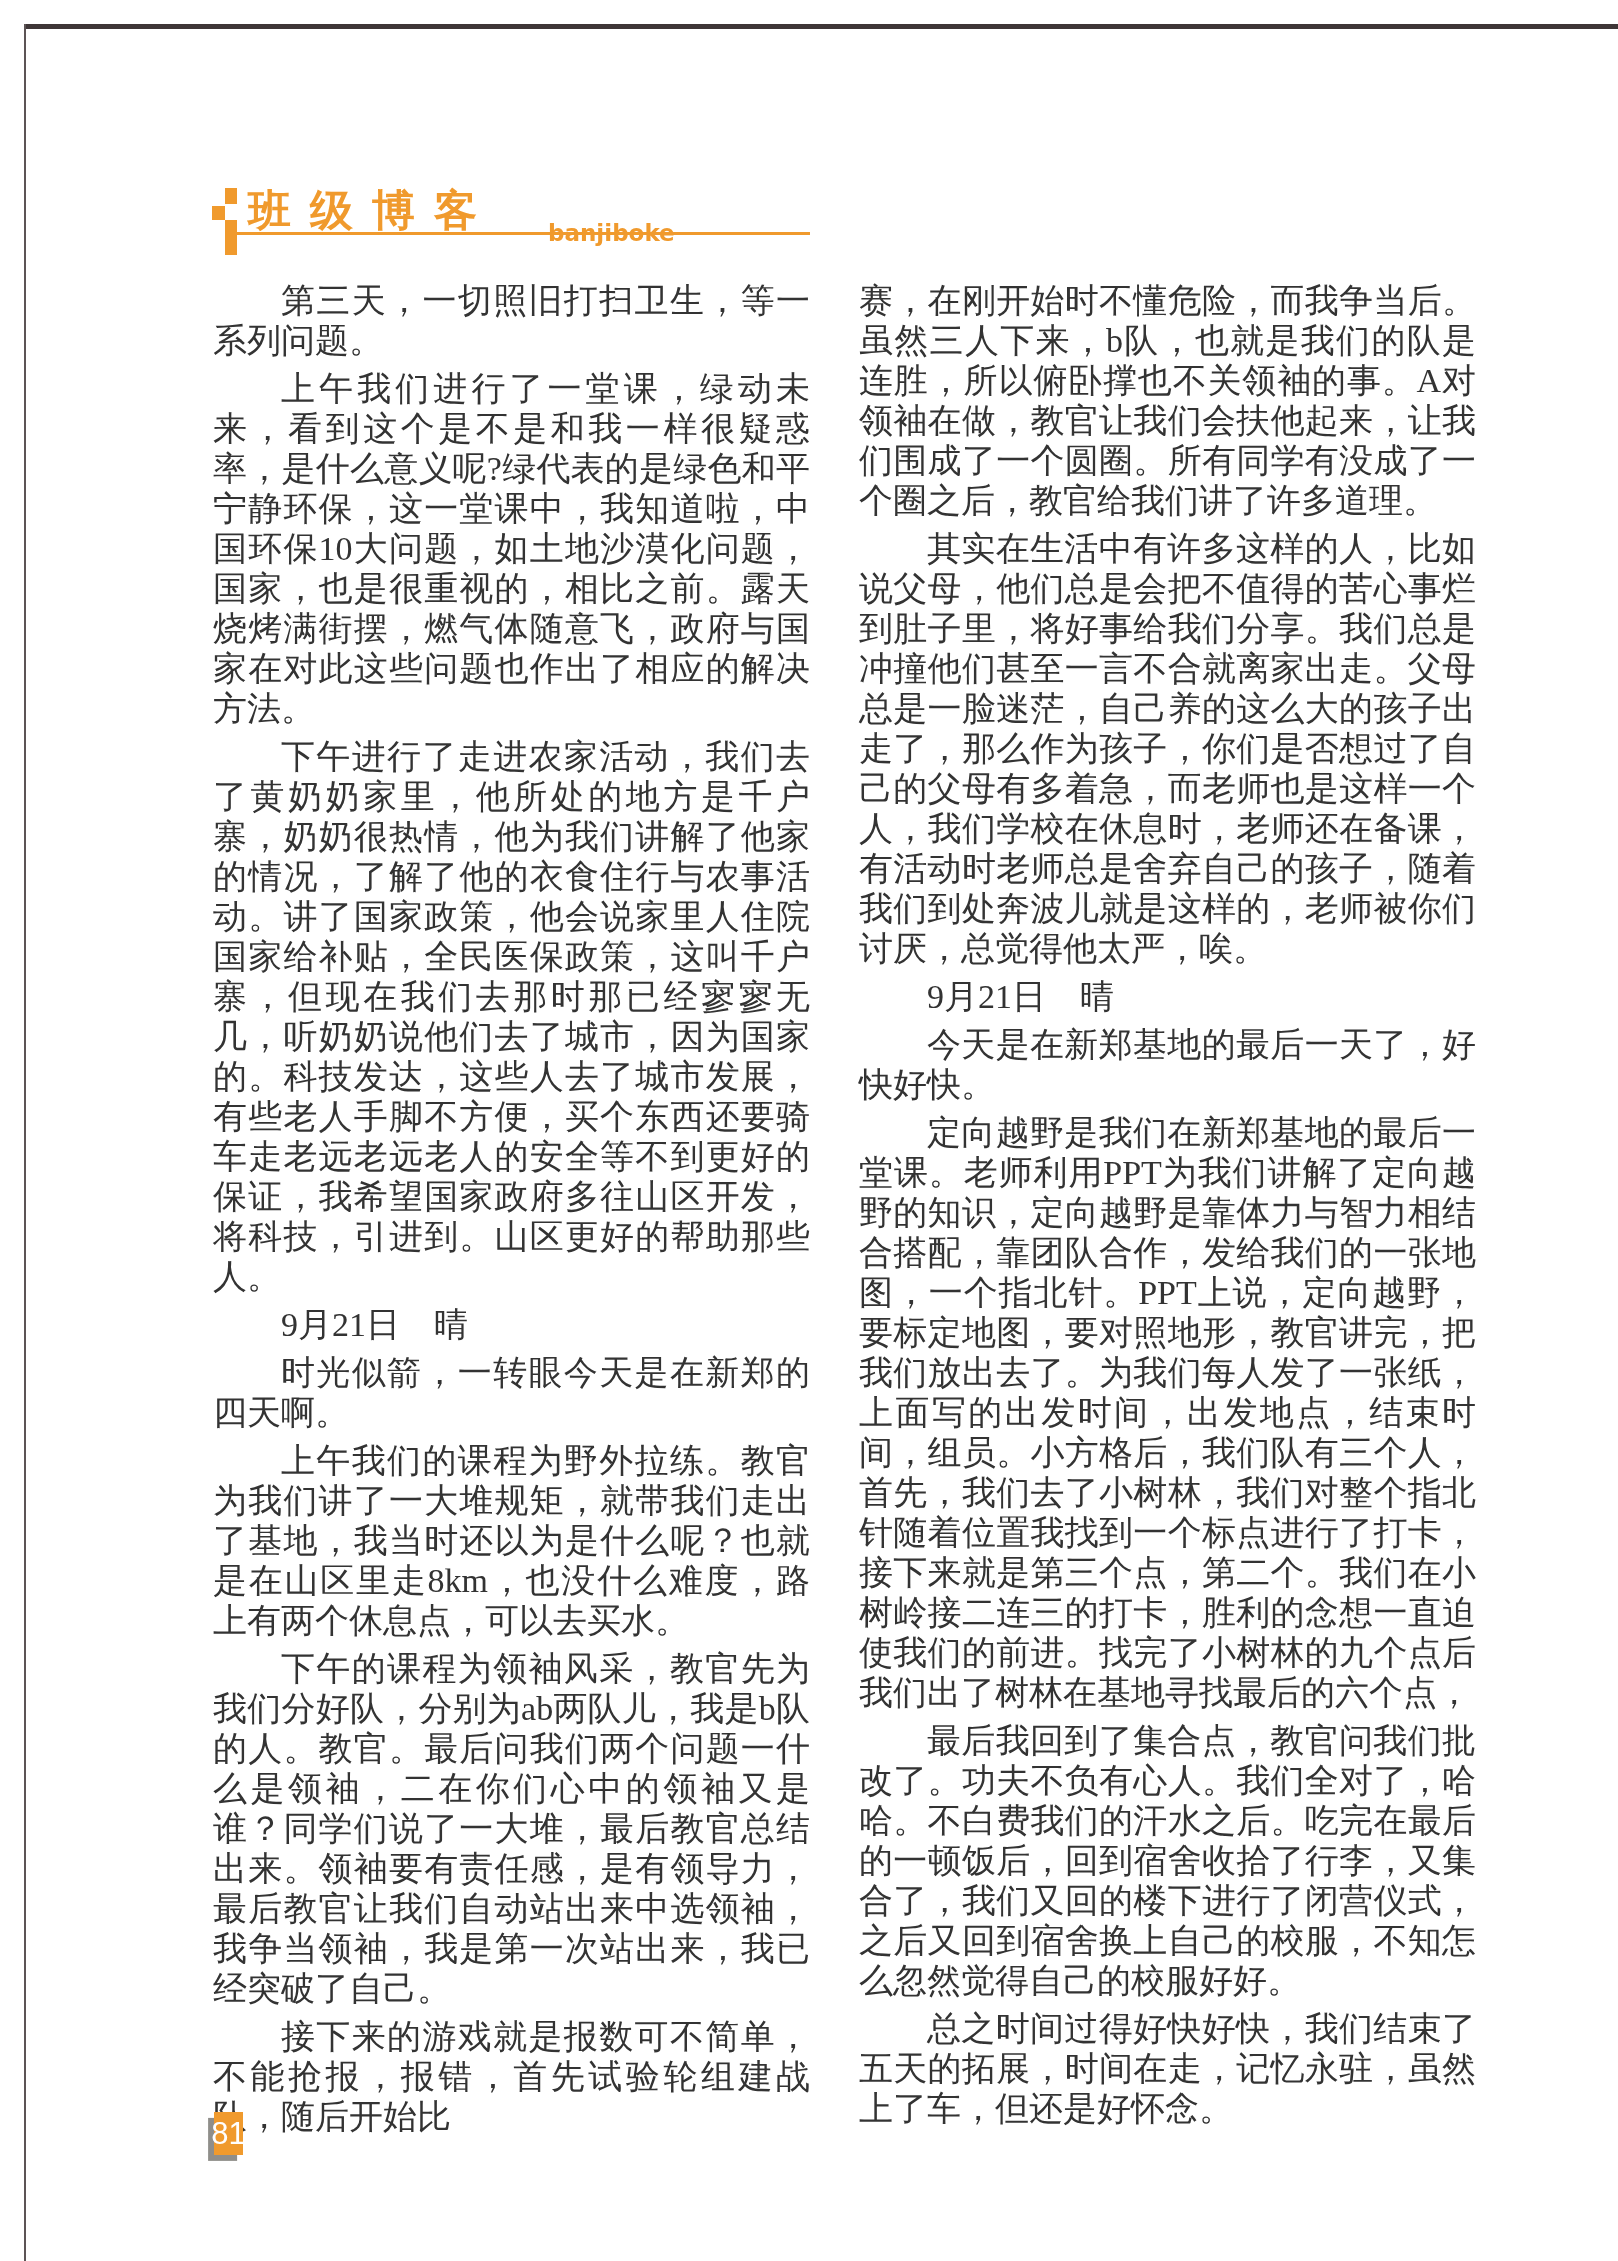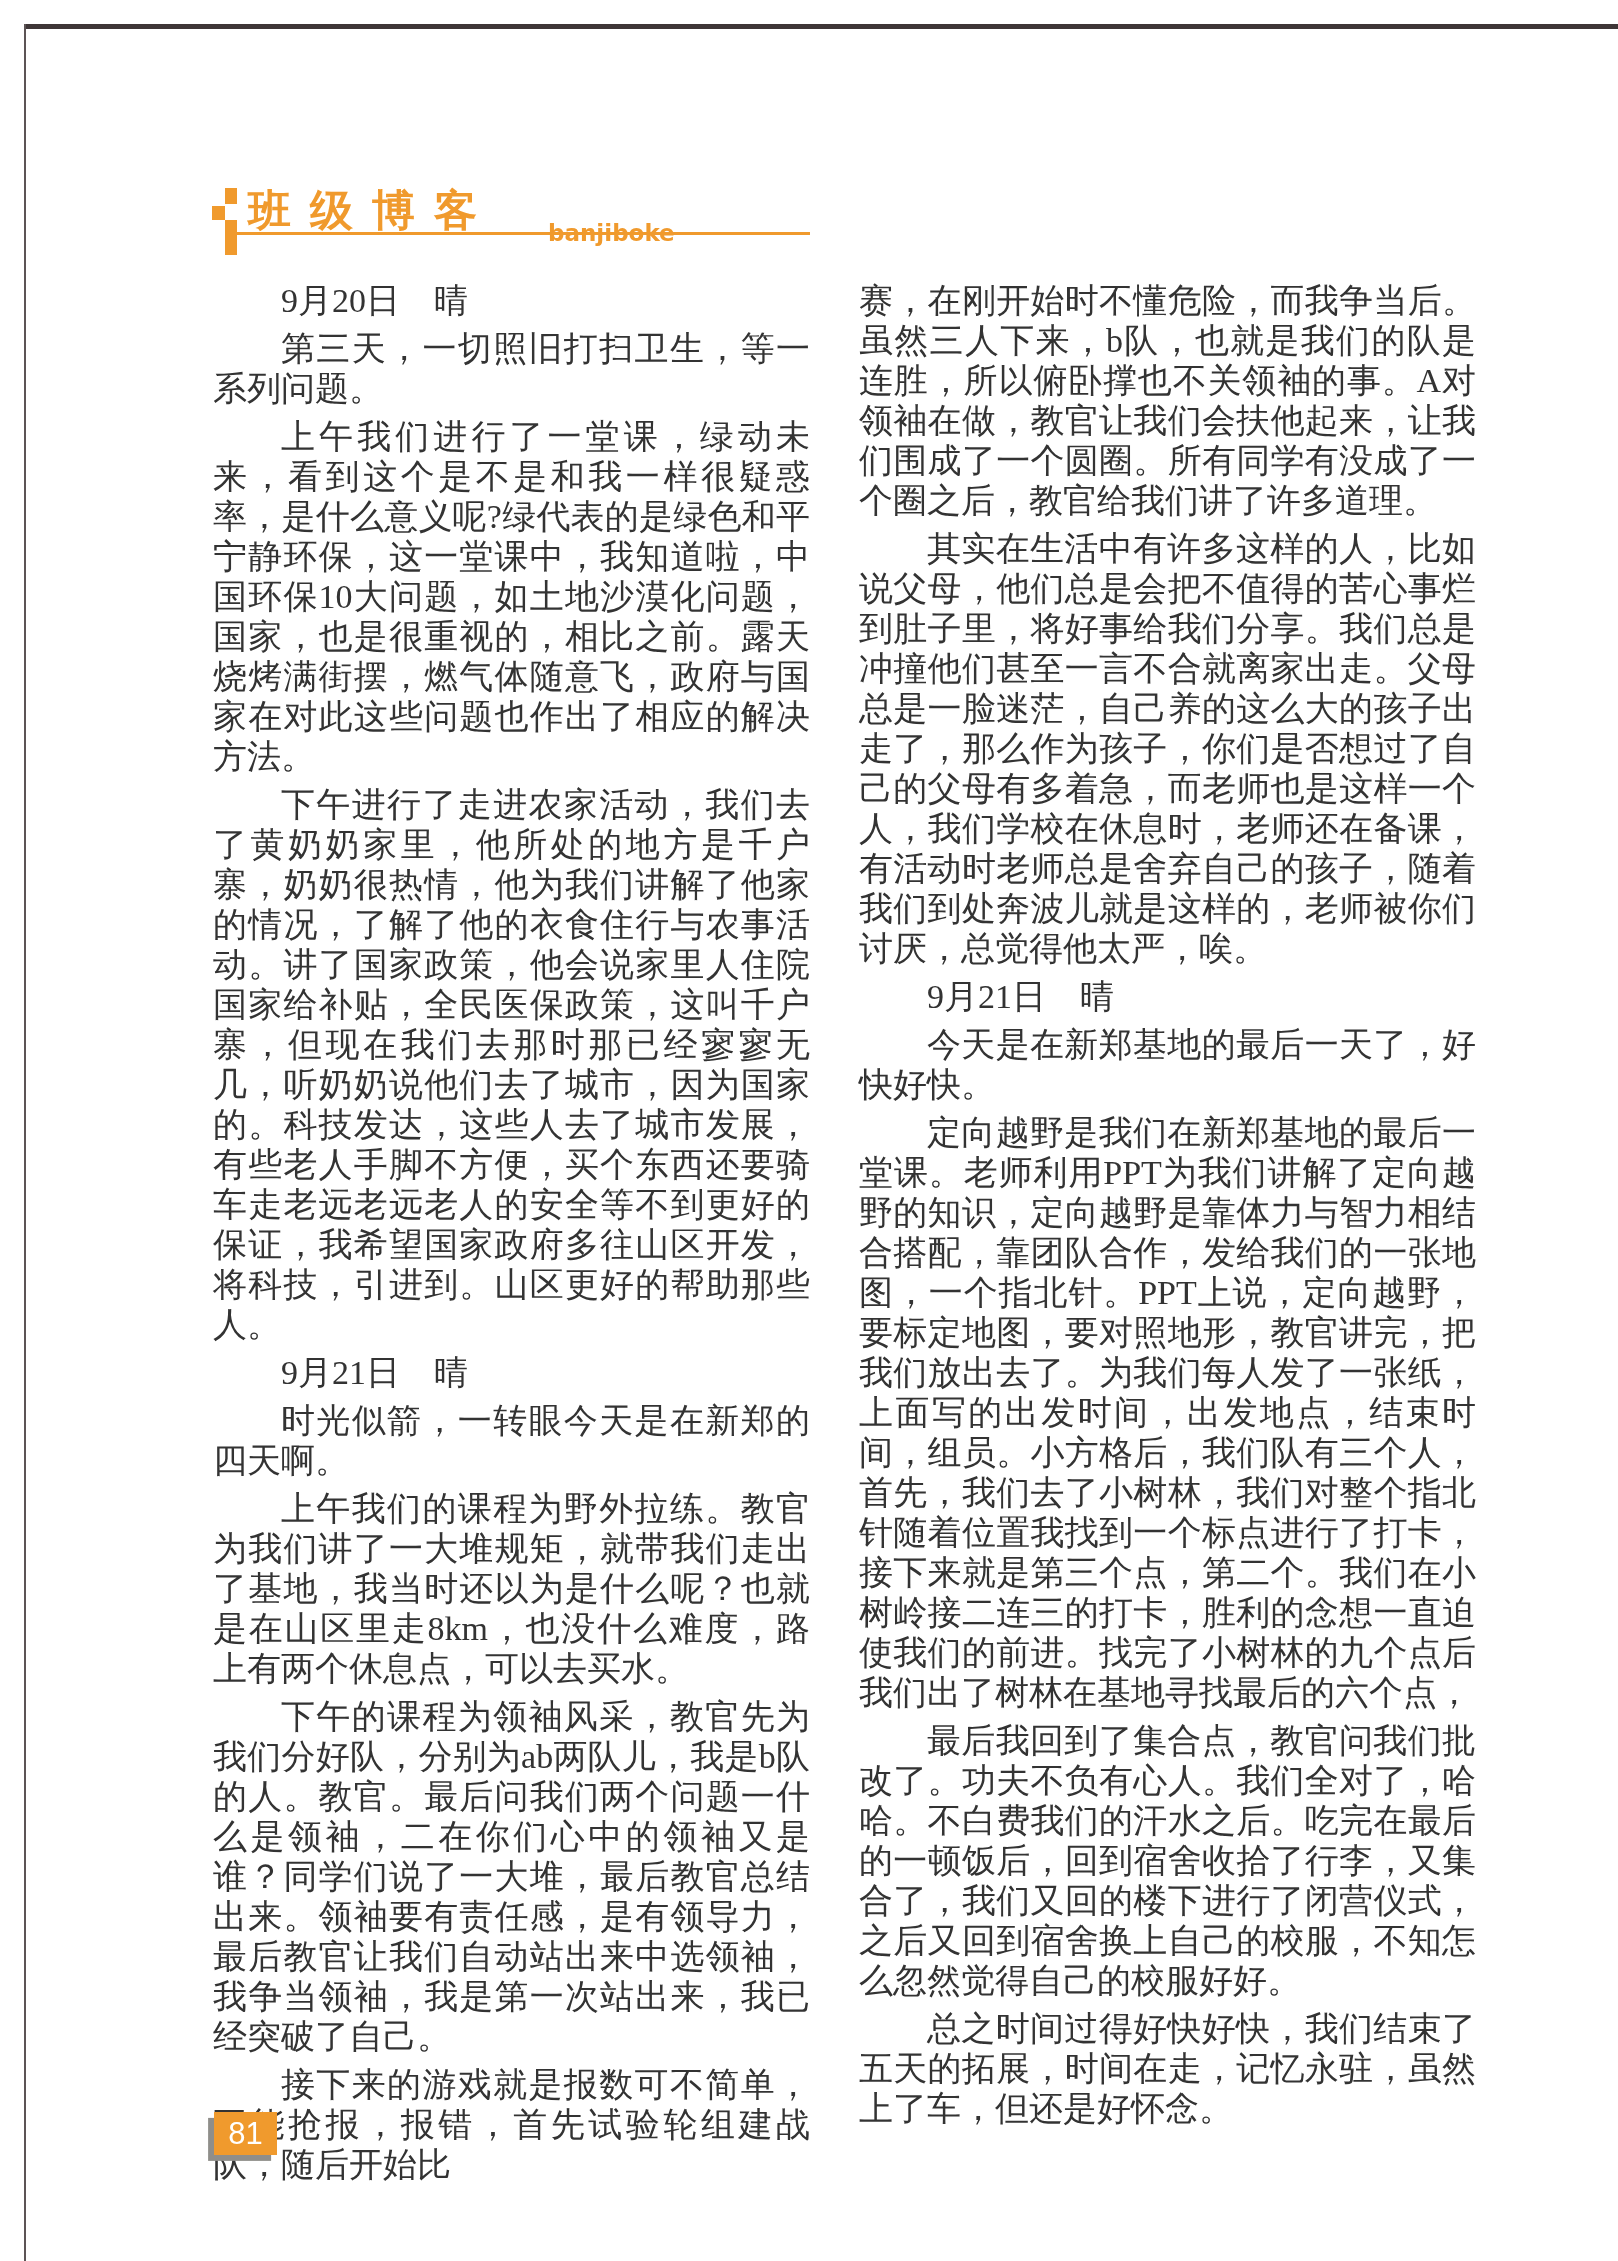--- a/index.html
+++ b/index.html
@@ -66,21 +66,21 @@
     font-size: 34px; line-height: 40px;
     text-align: justify; text-justify: inter-character;
     word-break: break-all;
     color: var(--text);
   }
   .para.indent { text-indent: 2em; }
   .para.date   { text-indent: 2em; text-align: left; }
   
   .page-number {
     position: absolute; left: 190px; top: 2088px;
-    width: 63px; height: 43px;
+    width: 29px; height: 43px;
     background: var(--accent);
     color: #ffffff;
     font-family: "Liberation Sans", sans-serif;
     font-size: 31px;
     display: flex; align-items: center; justify-content: center;
     box-shadow: -5.9px 5.9px 0 0 var(--shadow);
   }
 </style>
 </head>
 <body>
@@ -96,21 +96,20 @@
   <div class="sq sq4"></div>
 </div>
 
 <div class="header-title">班级博客</div>
 
 <div class="header-subtitle">banjiboke</div>
 
 <div class="header-underline"></div>
 
 <div class="column column-left">
-    <p class="para indent date">9月20日　晴</p>
     <p class="para indent">第三天，一切照旧打扫卫生，等一系列问题。</p>
     <p class="para indent">上午我们进行了一堂课，绿动未来，看到这个是不是和我一样很疑惑率，是什么意义呢?绿代表的是绿色和平宁静环保，这一堂课中，我知道啦，中国环保10大问题，如土地沙漠化问题，国家，也是很重视的，相比之前。露天烧烤满街摆，燃气体随意飞，政府与国家在对此这些问题也作出了相应的解决方法。</p>
     <p class="para indent">下午进行了走进农家活动，我们去了黄奶奶家里，他所处的地方是千户寨，奶奶很热情，他为我们讲解了他家的情况，了解了他的衣食住行与农事活动。讲了国家政策，他会说家里人住院国家给补贴，全民医保政策，这叫千户寨，但现在我们去那时那已经寥寥无几，听奶奶说他们去了城市，因为国家的。科技发达，这些人去了城市发展，有些老人手脚不方便，买个东西还要骑车走老远老远老人的安全等不到更好的保证，我希望国家政府多往山区开发，将科技，引进到。山区更好的帮助那些人。</p>
     <p class="para indent date">9月21日　晴</p>
     <p class="para indent">时光似箭，一转眼今天是在新郑的四天啊。</p>
     <p class="para indent">上午我们的课程为野外拉练。教官为我们讲了一大堆规矩，就带我们走出了基地，我当时还以为是什么呢？也就是在山区里走8km，也没什么难度，路上有两个休息点，可以去买水。</p>
     <p class="para indent">下午的课程为领袖风采，教官先为我们分好队，分别为ab两队儿，我是b队的人。教官。最后问我们两个问题一什么是领袖，二在你们心中的领袖又是谁？同学们说了一大堆，最后教官总结出来。领袖要有责任感，是有领导力，最后教官让我们自动站出来中选领袖，我争当领袖，我是第一次站出来，我已经突破了自己。</p>
     <p class="para indent">接下来的游戏就是报数可不简单，不能抢报，报错，首先试验轮组建战队，随后开始比</p>
   </div>
 

